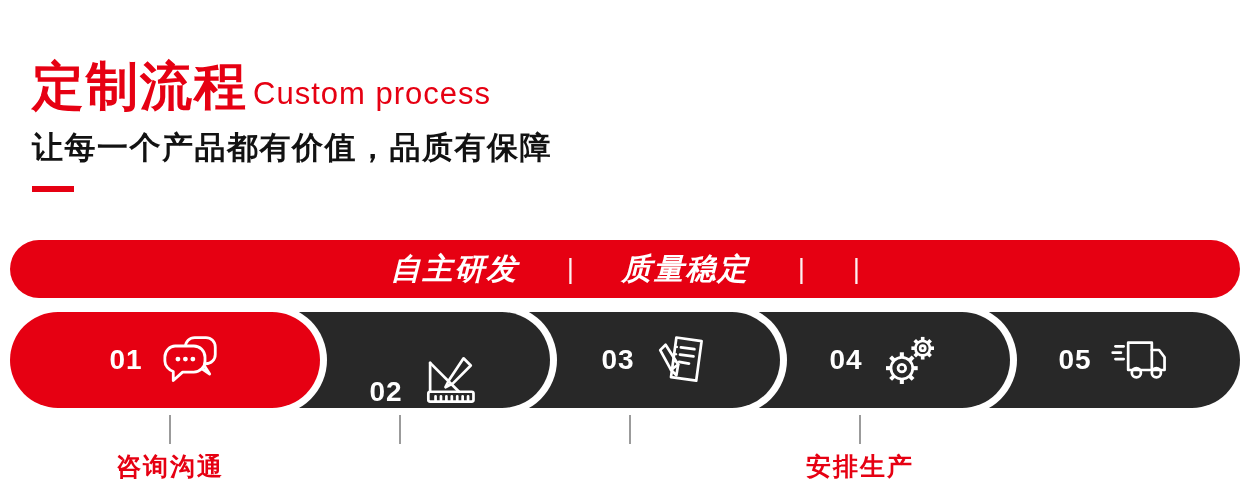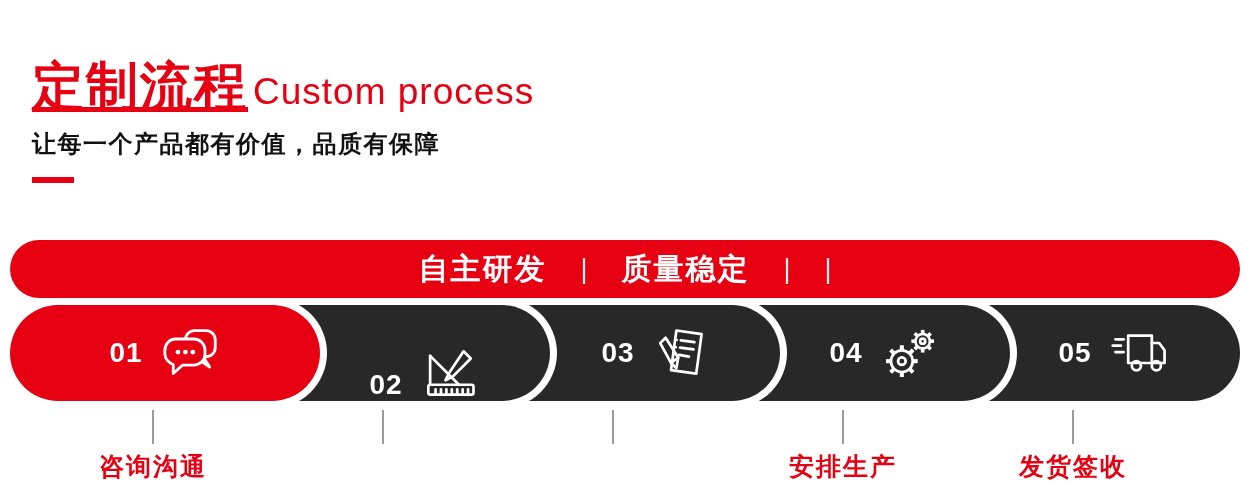--- a/index.html
+++ b/index.html
@@ -5,51 +5,51 @@
   * { margin:0; padding:0; box-sizing:border-box; }
   body { background:#fff; }
   .page {
     position:relative; width:1250px; height:500px; background:#ffffff;
     overflow:hidden; font-family:"Liberation Sans","DejaVu Sans",sans-serif;
   }
 
   
   .header { position:absolute; left:32px; top:60px; }
   .title-row { display:flex; align-items:baseline; }
-  .title-cn { font-size:52px; font-weight:900; color:#e60012; line-height:1; letter-spacing:2px;text-decoration:underline; }
-  .title-en { font-size:37px; font-weight:500; color:#e60012; margin-left:5px; letter-spacing:1px; }
-  .subtitle { margin-top:15px; font-size:24px; color:#121212; font-weight:600; letter-spacing:1.5px; }
+  .title-cn { font-size:52px; font-weight:900; color:#e60012; line-height:1; letter-spacing:2px; }
+  .title-en { font-size:31px; font-weight:500; color:#e60012; margin-left:5px; letter-spacing:1px; }
+  .subtitle { margin-top:15px; font-size:31px; color:#121212; font-weight:600; letter-spacing:1.5px; }
   .dash { margin-top:17px; width:42px; height:6px; background:#e60012; }
 
   
   .banner {
     position:absolute; left:10px; top:240px; width:1230px; height:58px;
     background:#e60012; border-radius:29px;
-    display:flex; align-items:center; justify-content:center; gap:34px;
+    display:flex; align-items:center; justify-content:center; gap:48px;font-style:italic;
   }
   .bitem { color:#ffffff; font-size:30px; font-weight:bold; letter-spacing:2px; }
   .bsep  { color:#ffffff; font-size:27px; font-weight:300; opacity:.95; }
 
   
-  .steps { position:absolute; left:10px; top:305px; height:96px; display:flex; }
+  .steps { position:absolute; left:10px; top:312px; height:96px; display:flex; }
   .pill {
     width:310px; height:96px; border-radius:48px; background:#282828;
     display:flex; align-items:center; justify-content:center; gap:18px;
     box-shadow:0 0 0 7px #ffffff; position:relative;
   }
   .pill.active { background:#e60012; }
   .pill + .pill { margin-left:-80px; padding-left:58px; }
   .pill:nth-child(1){ z-index:5; } .pill:nth-child(2){ z-index:4;align-items:flex-end; }
   .pill:nth-child(3){ z-index:3; } .pill:nth-child(4){ z-index:2; }
   .pill:nth-child(5){ z-index:1; }
   .num { color:#fff; font-size:28px; font-weight:bold; letter-spacing:1px; }
   .icon svg { display:block; }
 
   
-  .labels { position:absolute; left:38px; top:410px; display:flex; }
+  .labels { position:absolute; left:55px; top:410px; display:flex; }
   .label-col { width:230px; display:flex; flex-direction:column; align-items:center; }
   .tick { width:2px; height:34px; background:#9b9b9b; }
   .step-label { margin-top:6px; color:#e60012; font-size:25px; font-weight:bold; letter-spacing:2px; }
 </style>
 </head>
 <body>
 
 <div class="page">
 
   <div class="header">
@@ -176,19 +176,15 @@
     <div class="label-col">
       <div class="tick"></div>
     </div>
     <div class="label-col">
       <div class="tick"></div>
     </div>
     <div class="label-col">
       <div class="tick"></div>
       <div class="step-label">安排生产</div>
     </div>
-    <div class="label-col">
-      <div class="tick"></div>
-      <div class="step-label">发货签收</div>
-    </div>
   </div>
 
 </div>
 
 </body></html>

